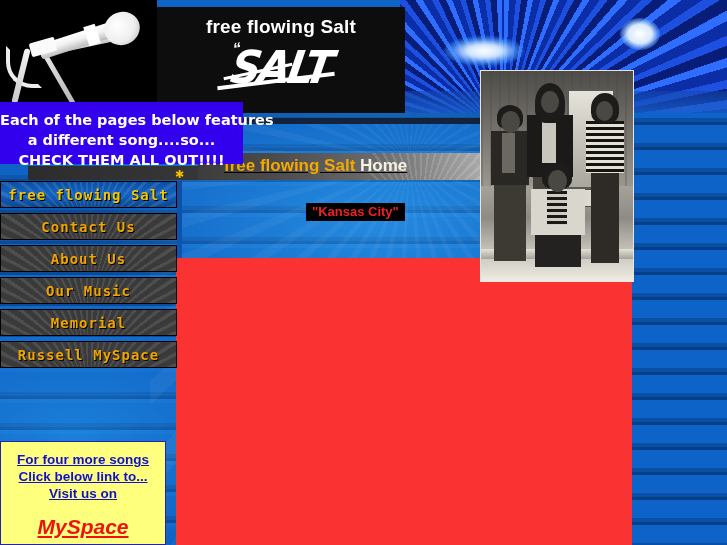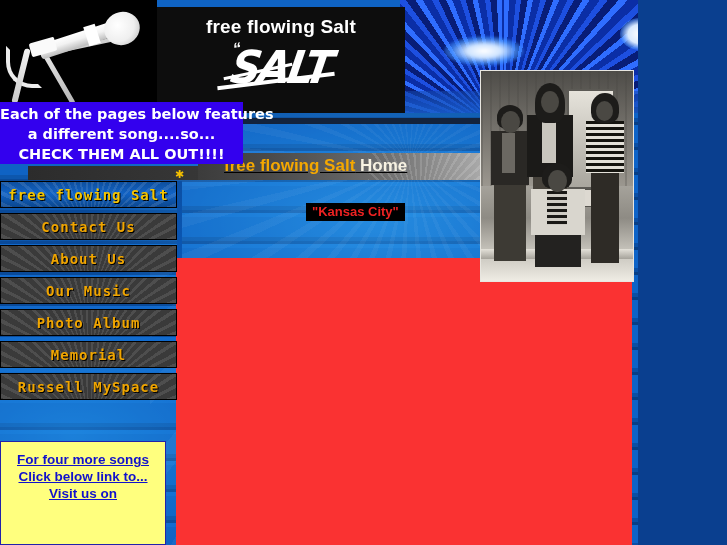--- a/index.html
+++ b/index.html
@@ -7,21 +7,21 @@
     padding: 0;
     width: 727px;
     height: 545px;
     overflow: hidden;
     background: #0a3f8f;
     font-family: "Liberation Sans", sans-serif;
   }
 
   #page {
     position: relative;
-    width: 638px;
+    width: 727px;
     height: 545px;
     overflow: hidden;
     background: #a21caf;
   }
 
   
   .bg-stripes {
     position: absolute;
     left: 0; top: 0;
     width: 727px; height: 545px;
@@ -251,21 +251,21 @@
     position: absolute;
     left: 0; top: 102px;
     width: 243px; height: 62px;
     background: #3300ee;
     color: #ffffff;
     font-family: "DejaVu Sans", sans-serif;
     font-size: 14.5px;
     font-weight: bold;
     text-align: center;
     line-height: 20px;
-    padding-top: 2px;
+    padding-top: 8px;
     box-sizing: border-box;
     z-index: 30;
   }
   .announce div { white-space: nowrap; }
 
   
   .title-banner {
     position: absolute;
     left: 198px; top: 153px;
     width: 390px; height: 27px;
@@ -611,34 +611,31 @@
     <div class="nav-btn">
       <div class="nb-rays"></div>
       <div class="nb-label">About Us</div>
     </div>
     <div class="nav-btn">
       <div class="nb-rays"></div>
       <div class="nb-label">Our Music</div>
     </div>
     <div class="nav-btn">
       <div class="nb-rays"></div>
-      <div class="nb-label">Photo Album</div>
-    </div>
-    <div class="nav-btn">
-      <div class="nb-rays"></div>
       <div class="nb-label">Memorial</div>
     </div>
     <div class="nav-btn">
       <div class="nb-rays"></div>
       <div class="nb-label">Russell MySpace</div>
     </div>
   </nav>
 
   <div class="ms-box">
     <div class="ms-line">For four more songs</div>
     <div class="ms-line">Click below link to...</div>
     <div class="ms-line">Visit us on</div>
+    <div class="ms-link">MySpace</div>
   </div>
 
   <div class="red-strip-left"></div>
   <div class="red-block"></div>
 
 </div>
 
 </body></html>

